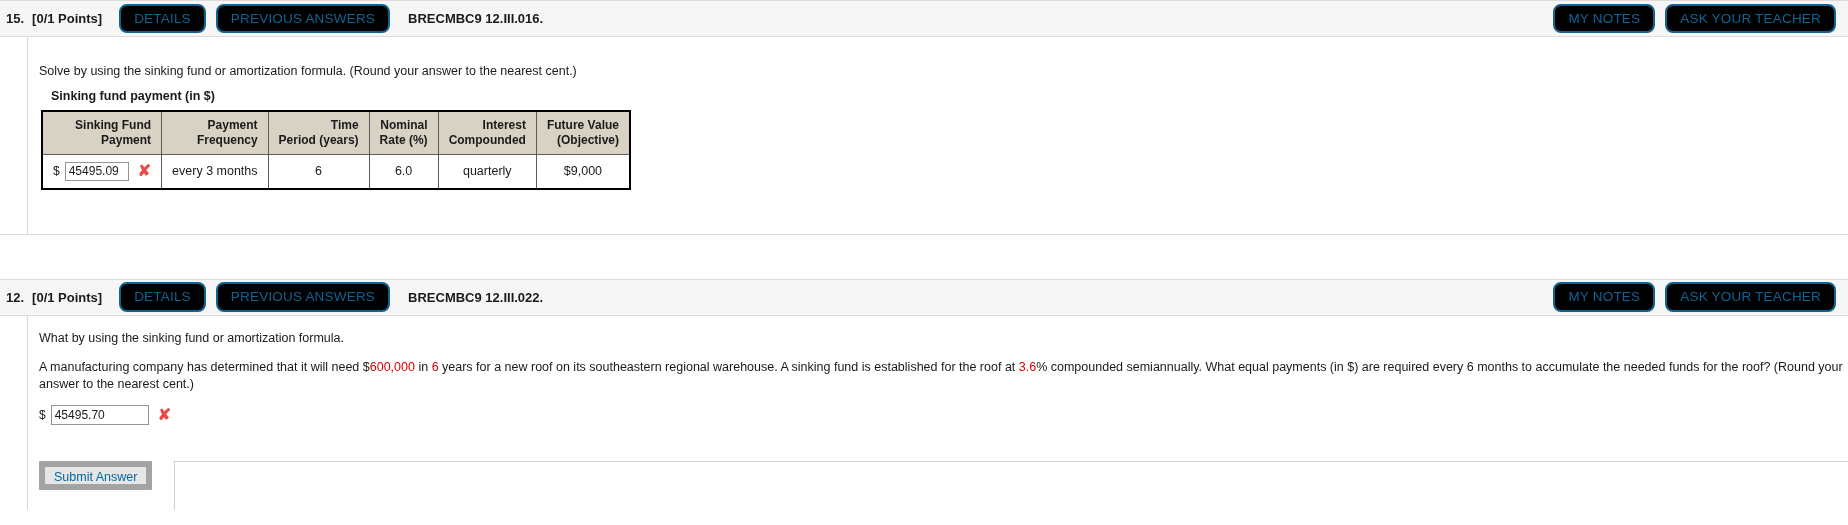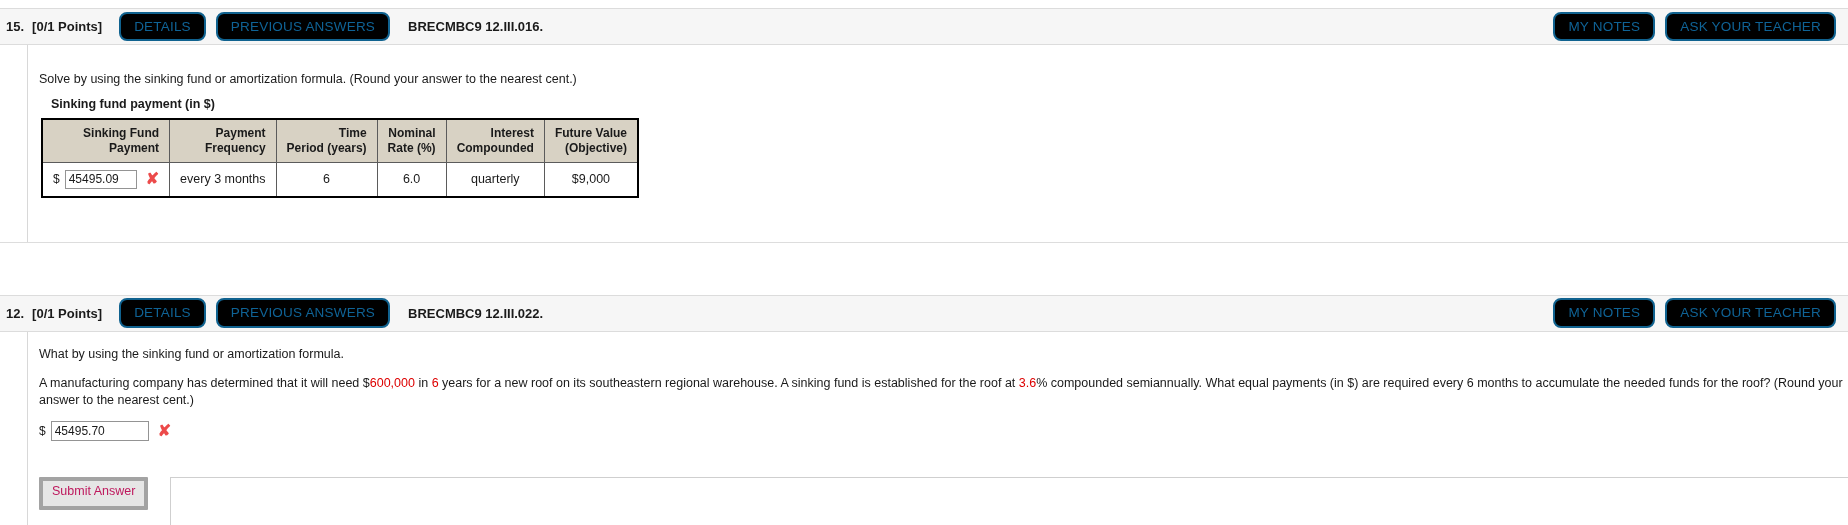--- a/index.html
+++ b/index.html
@@ -21,21 +21,20 @@
   .q-header {
     box-sizing: border-box;
     width: 1848px;
     background: #f6f6f6;
     border-top: 1px solid #dcdcdc;
     border-bottom: 1px solid #dcdcdc;
     display: flex;
     align-items: center;
     padding: 0 12px 0 6px;
     height: 37px;
-    margin-top: 8px;
   }
   .q-number {
     font-weight: bold;
     font-size: 13px;
     color: #1a1a1a;
     white-space: nowrap;
     margin-right: 8px;
   }
   .q-points {
     font-weight: bold;
@@ -117,21 +116,21 @@
     padding: 7px 10px;
     text-align: center;
     white-space: nowrap;
   }
   td.answer-cell { text-align: left; padding: 6px 8px 6px 10px; }
 
   .money-row { display: flex; align-items: center; }
   .dollar { font-size: 12px; color: #1a1a1a; margin-right: 5px; }
   input.ans {
     box-sizing: border-box;
-    width: 72px;
+    width: 64px;
     height: 19px;
     border: 1px solid #949494;
     background: #ffffff;
     font-family: "Liberation Sans", sans-serif;
     font-size: 12px;
     color: #1a1a1a;
     padding: 1px 3px;
   }
   input.ans.wide { width: 98px; height: 20px; }
   .mark-x {
@@ -158,25 +157,25 @@
     box-sizing: border-box;
     border-left: 1px solid #d8d8d8;
     margin-left: 27px;
     padding: 16px 0 0 11px;
     display: flex;
     align-items: flex-start;
   }
   .submit-btn {
     box-sizing: border-box;
     background: #e6e6e6;
-    border: 4px solid #a3a3a3;
-    color: #be185d;
-    font-family: "Liberation Sans", sans-serif;
-    font-size: 12.5px;
-    padding: 3px 9px 8px;
+    border: 6px solid #a3a3a3;
+    color: #0369a1;
+    font-family: "Liberation Sans", sans-serif;
+    font-size: 12.5px;
+    padding: 3px 9px 0;
     cursor: pointer;
     border-radius: 1px;
   }
   .submit-panel {
     margin-left: 22px;
     border-left: 1px solid #cfcfcf;
     border-top: 1px solid #cfcfcf;
     height: 48px;
     flex: 1 1 auto;
   }

